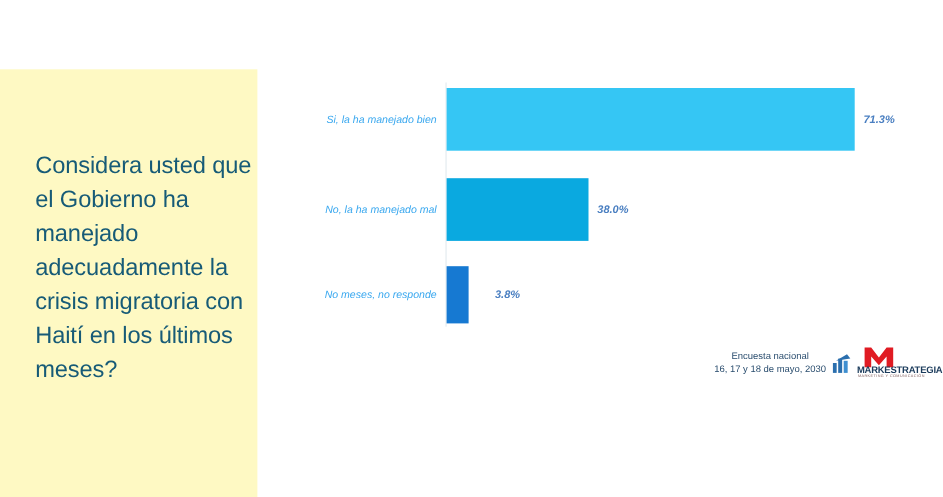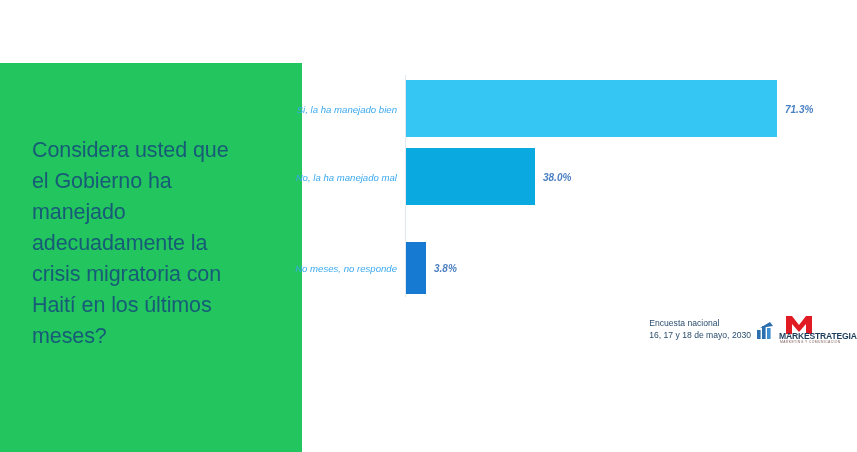--- a/index.html
+++ b/index.html
@@ -6,22 +6,22 @@
   body{
     width:857px;height:452px;
     background:#ffffff;
     font-family:"Liberation Sans", sans-serif;
     overflow:hidden;
     position:relative;
   }
 
   
   #question-panel{
-    position:absolute;left:0;top:63px;width:302px;height:389px;
-    background:#22c55e;
+    position:absolute;left:0;top:63px;width:234px;height:389px;
+    background:#fef9c3;
   }
   #question-text{
     position:absolute;left:32px;top:72px;width:205px;
     color:#175b77;
     font-size:21.5px;
     line-height:31px;
     font-weight:400;
     letter-spacing:-0.1px;
   }
 
@@ -42,21 +42,21 @@
   .bar-label-wrap{position:absolute;left:0;top:0;width:135px;height:100%;}
   .bar-rect{position:absolute;top:0;height:100%;}
   .bar-value{
     position:absolute;top:50%;transform:translateY(-50%);
     color:#4a7fc1;font-size:10px;font-weight:600;white-space:nowrap;
   }
 
   
   #survey-credit{
     position:absolute;right:106px;top:318px;
-    text-align:left;color:#2a4d6e;font-size:8.6px;line-height:11.5px;
+    text-align:center;color:#2a4d6e;font-size:8.6px;line-height:11.5px;
   }
   #logo{
     position:absolute;left:757px;top:315px;width:98px;height:30px;
   }
   #logo-mark{position:absolute;left:0;top:6px;width:20px;height:18px;}
   #logo-m{position:absolute;left:28px;top:0px;width:28px;height:19px;}
   #logo-word{
     position:absolute;left:22px;top:16px;
     font-size:8.6px;font-weight:700;color:#1c3c5c;letter-spacing:-0.2px;
     font-family:Liberation Sans, sans-serif;
@@ -81,34 +81,34 @@
   <div id="chart-axis"></div>
 
   <div class="bar-row" style="top:18px;height:57px;">
     <div class="bar-label-wrap">
       <div class="bar-cat-label">Si, la ha manejado bien</div>
     </div>
     <div class="bar-rect" style="left:136px;width:371px;background:#35c6f4;"></div>
     <div class="bar-value" style="left:515px;">71.3%</div>
   </div>
 
-  <div class="bar-row" style="top:86px;height:57px;">
+  <div class="bar-row" style="top:100px;height:57px;">
     <div class="bar-label-wrap">
       <div class="bar-cat-label">No, la ha manejado mal</div>
     </div>
     <div class="bar-rect" style="left:136px;width:129px;background:#0aa9e0;"></div>
     <div class="bar-value" style="left:273px;">38.0%</div>
   </div>
 
   <div class="bar-row" style="top:180px;height:52px;">
     <div class="bar-label-wrap">
       <div class="bar-cat-label">No meses, no responde</div>
     </div>
     <div class="bar-rect" style="left:136px;width:20px;background:#1679d2;"></div>
-    <div class="bar-value" style="left:164px;">3.8%</div>
+    <div class="bar-value" style="left:180px;">3.8%</div>
   </div>
 </div>
 
 <div id="survey-credit">
   <div>Encuesta nacional</div>
   <div>16, 17 y 18 de mayo, 2030</div>
 </div>
 
 <div id="logo">
   <svg id="logo-mark" viewBox="0 0 20 18">

